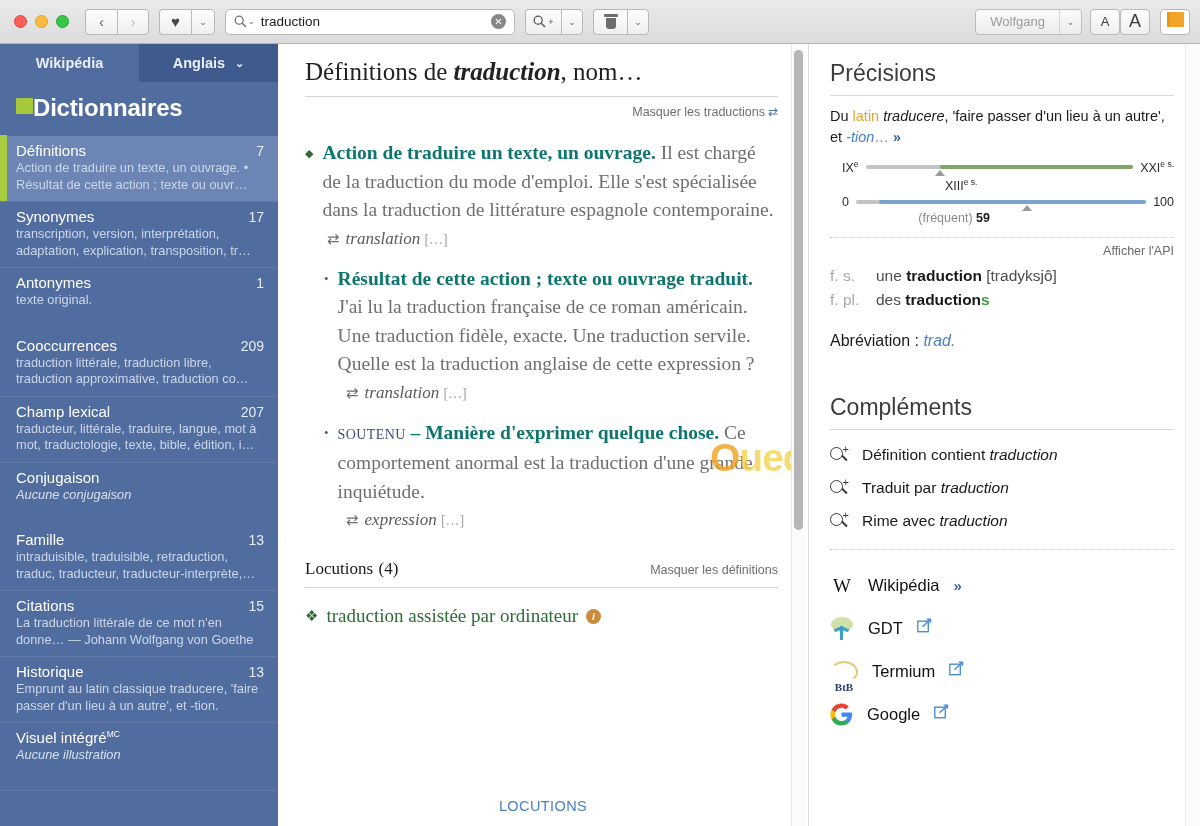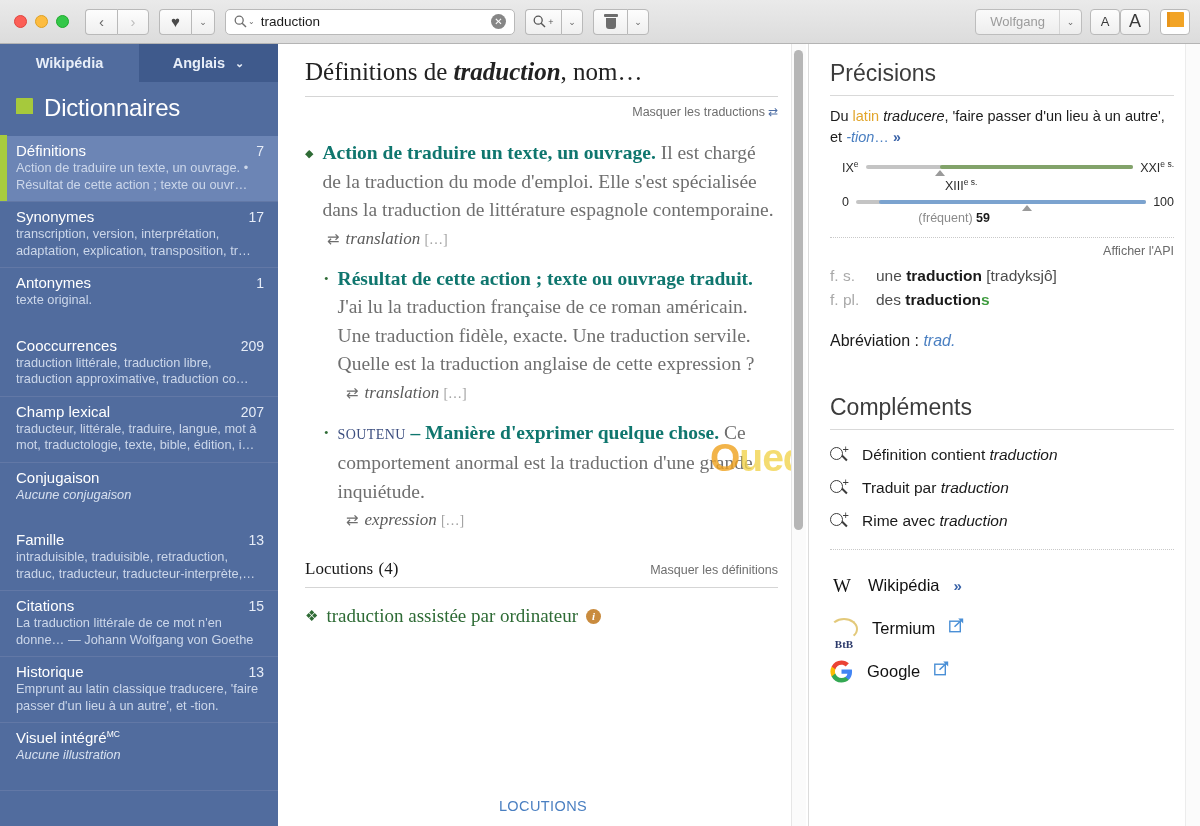--- a/index.html
+++ b/index.html
@@ -91,22 +91,22 @@
   .langtabs { display: flex; height: 38px; }
   .langtab {
     flex: 1; display: flex; align-items: center; justify-content: center;
     font-size: 14.5px; font-weight: bold; color: #e8eef8; gap: 10px;
   }
   .langtab.active { background: #516c9e; }
   .langtab.alt { background: #3f5a8c; }
   .langtab .tchev { font-size: 11px; font-weight: bold; }
 
   .dicttitle {
-    display: flex; align-items: center; gap: 11px;
-    padding: 12px 0 14px 16px; font-size: 24px; font-weight: normal;
+    display: flex; align-items: center; 
+    padding: 12px 0 14px 16px; font-size: 24px; font-weight: bold;
     letter-spacing: -0.2px;
   }
   .greenbook { width: 17px; height: 20px; background: #a6c93c; border-radius: 1px; position: relative; }
   .greenbook::after { content:''; position:absolute; left:0; bottom:0; width:17px; height:4px; background:#516c9e;}
 
   .sitem {
     position: relative; padding: 6px 14px 8px 16px;
     border-top: 1px solid #6278a6;
   }
   .sitem.sel { background: #6c85b5; }
@@ -609,20 +609,36 @@
 
     <div class="dotted" style="margin-top:12px"></div>
 
     <div class="links">
       <div class="linkrow">
         <span class="wlogo">W</span>
         <span>Wikipédia</span>
         <span class="dblarrow">»</span>
       </div>
       <div class="linkrow">
+        <span class="gdtlogo">
+            <span class="crown"></span>
+            <span class="b1"></span>
+            <span class="b2"></span>
+            <span class="trunk"></span>
+          </span>
+        <span>GDT</span>
+        <span class="ext">
+          <svg width="15" height="15" viewBox="0 0 15 15">
+              <rect x="0.8" y="3.2" width="10.5" height="10.5" fill="none" stroke="#4a8fd6" stroke-width="1.4"></rect>
+              <line x1="5.5" y1="8.8" x2="13.5" y2="1.2" stroke="#4a8fd6" stroke-width="1.5"></line>
+              <polygon points="14.2,0.5 14.2,5.5 9.2,0.5" fill="#4a8fd6"></polygon>
+            </svg>
+        </span>
+      </div>
+      <div class="linkrow">
         <span class="btblogo">
             <span class="arc"></span>
             <span class="txt">BtB</span>
           </span>
         <span>Termium</span>
         <span class="ext">
           <svg width="15" height="15" viewBox="0 0 15 15">
               <rect x="0.8" y="3.2" width="10.5" height="10.5" fill="none" stroke="#4a8fd6" stroke-width="1.4"></rect>
               <line x1="5.5" y1="8.8" x2="13.5" y2="1.2" stroke="#4a8fd6" stroke-width="1.5"></line>
               <polygon points="14.2,0.5 14.2,5.5 9.2,0.5" fill="#4a8fd6"></polygon>

